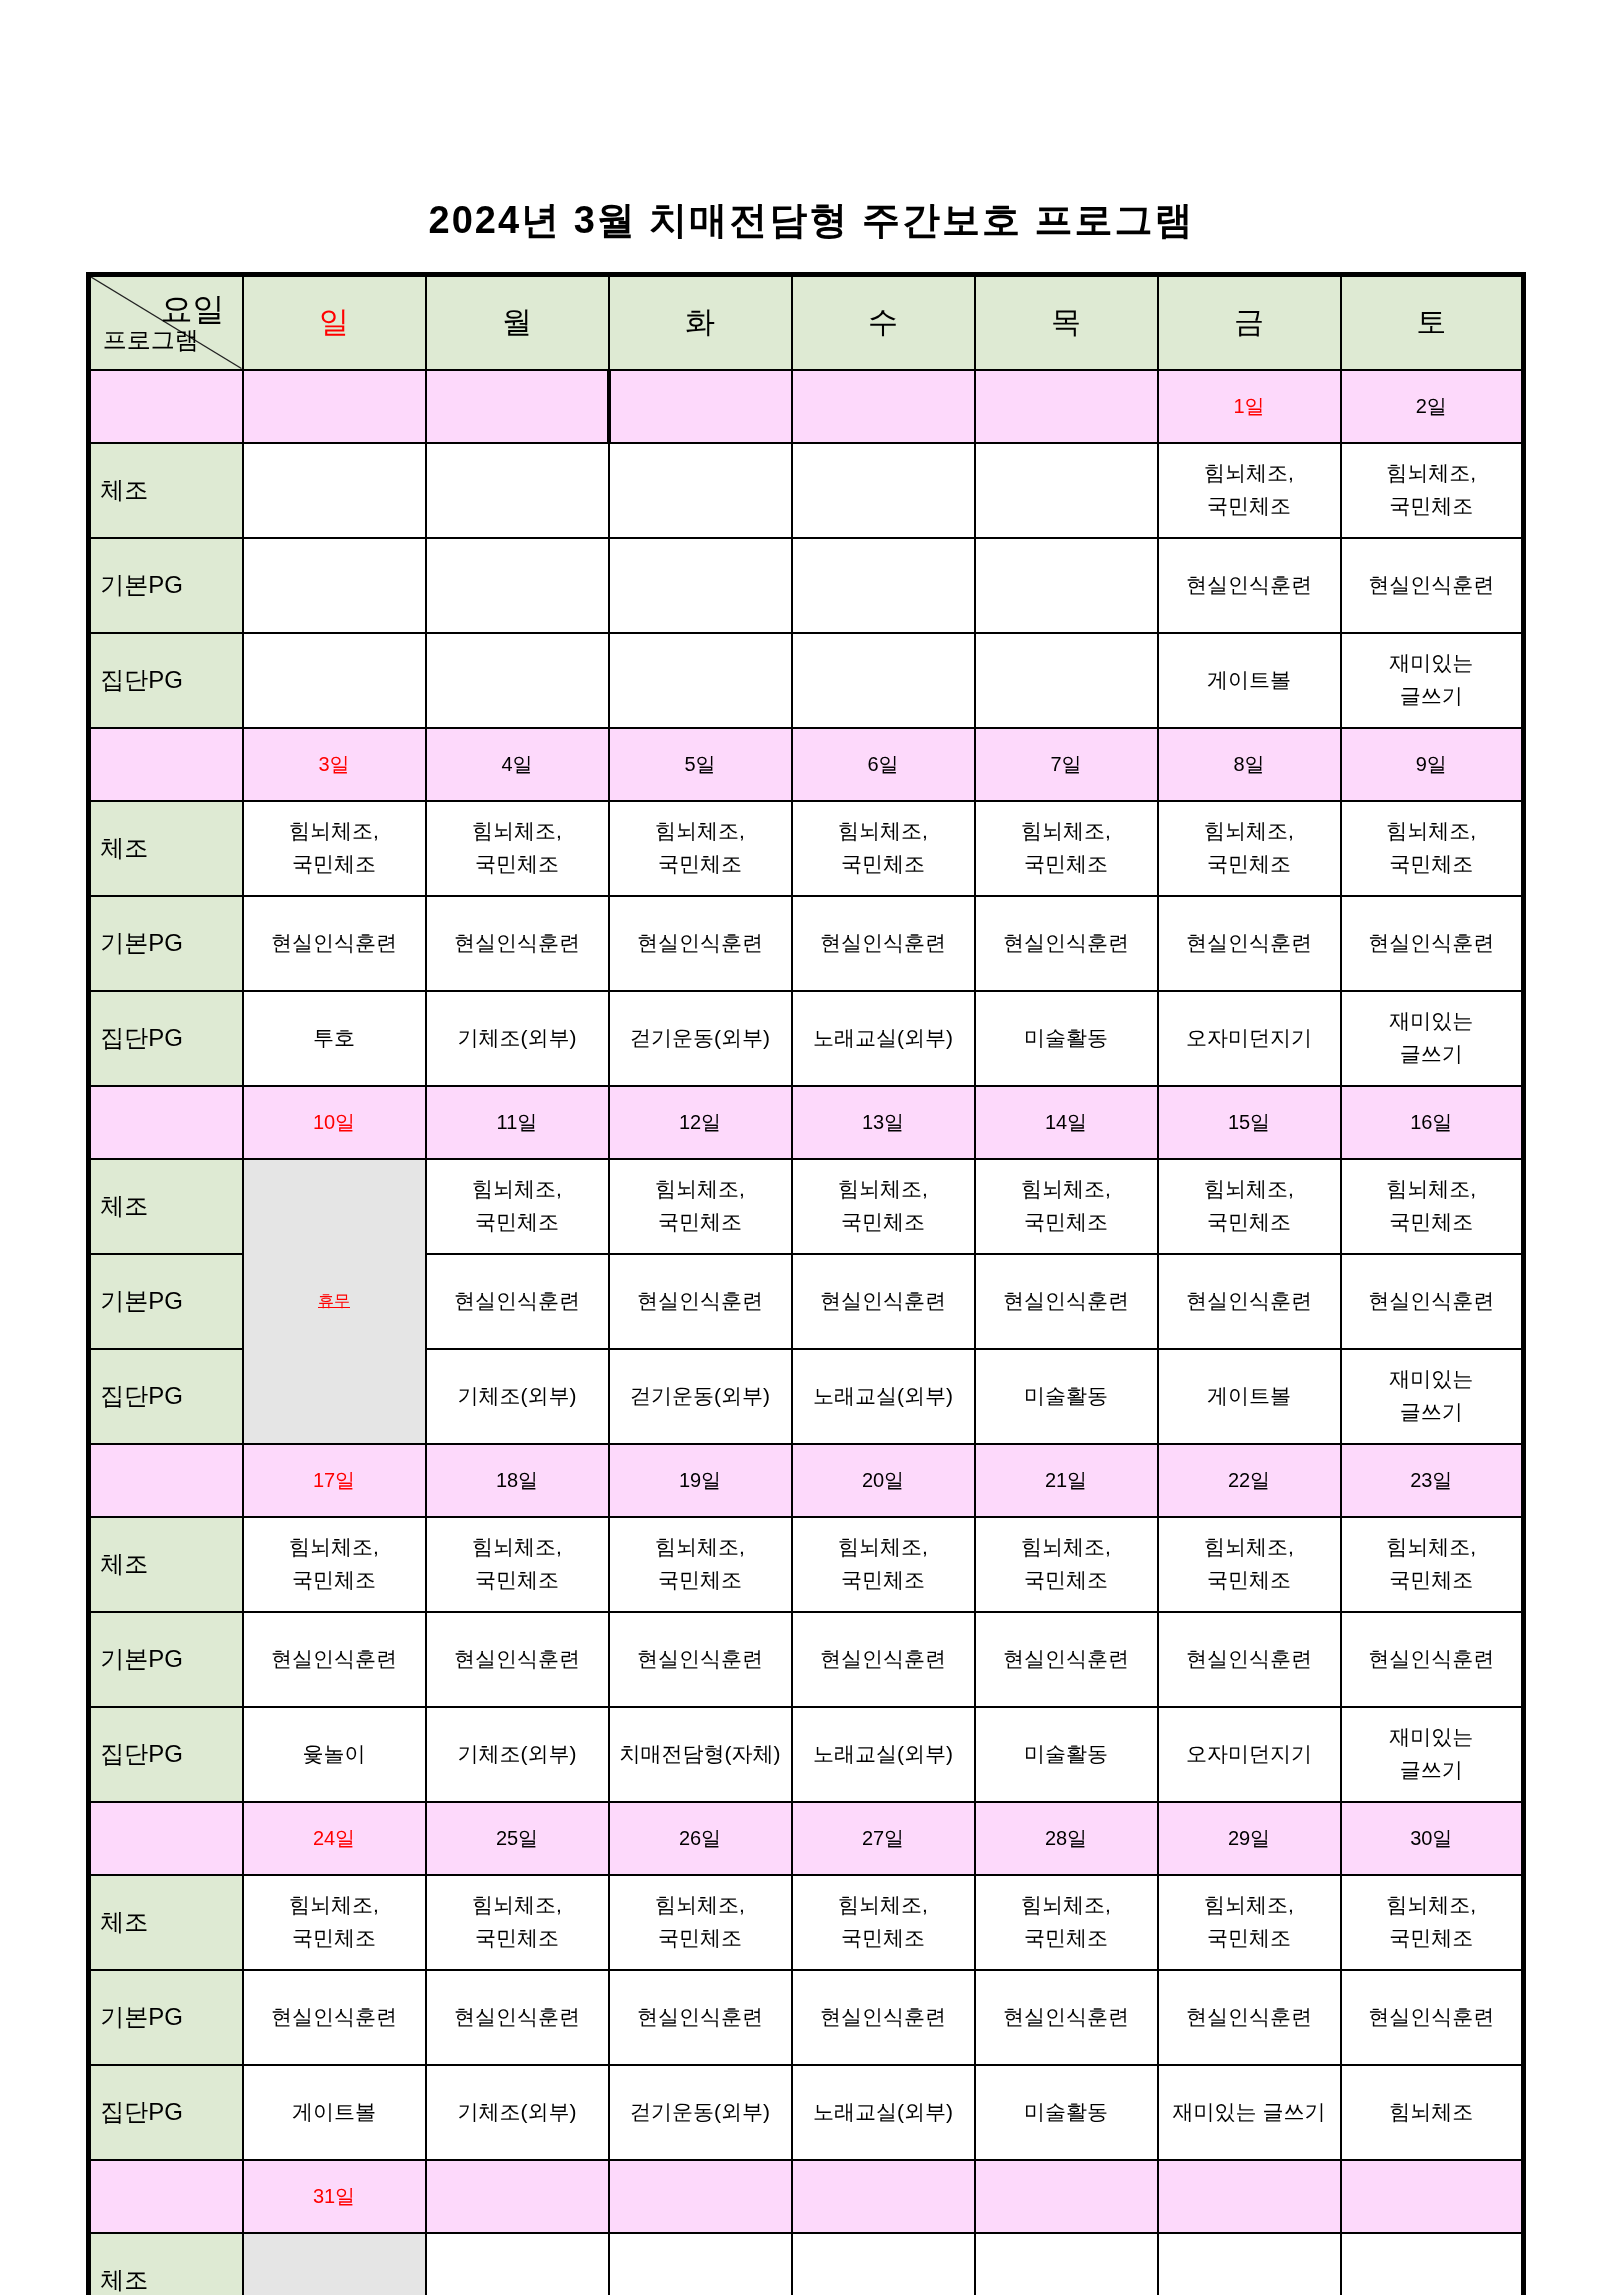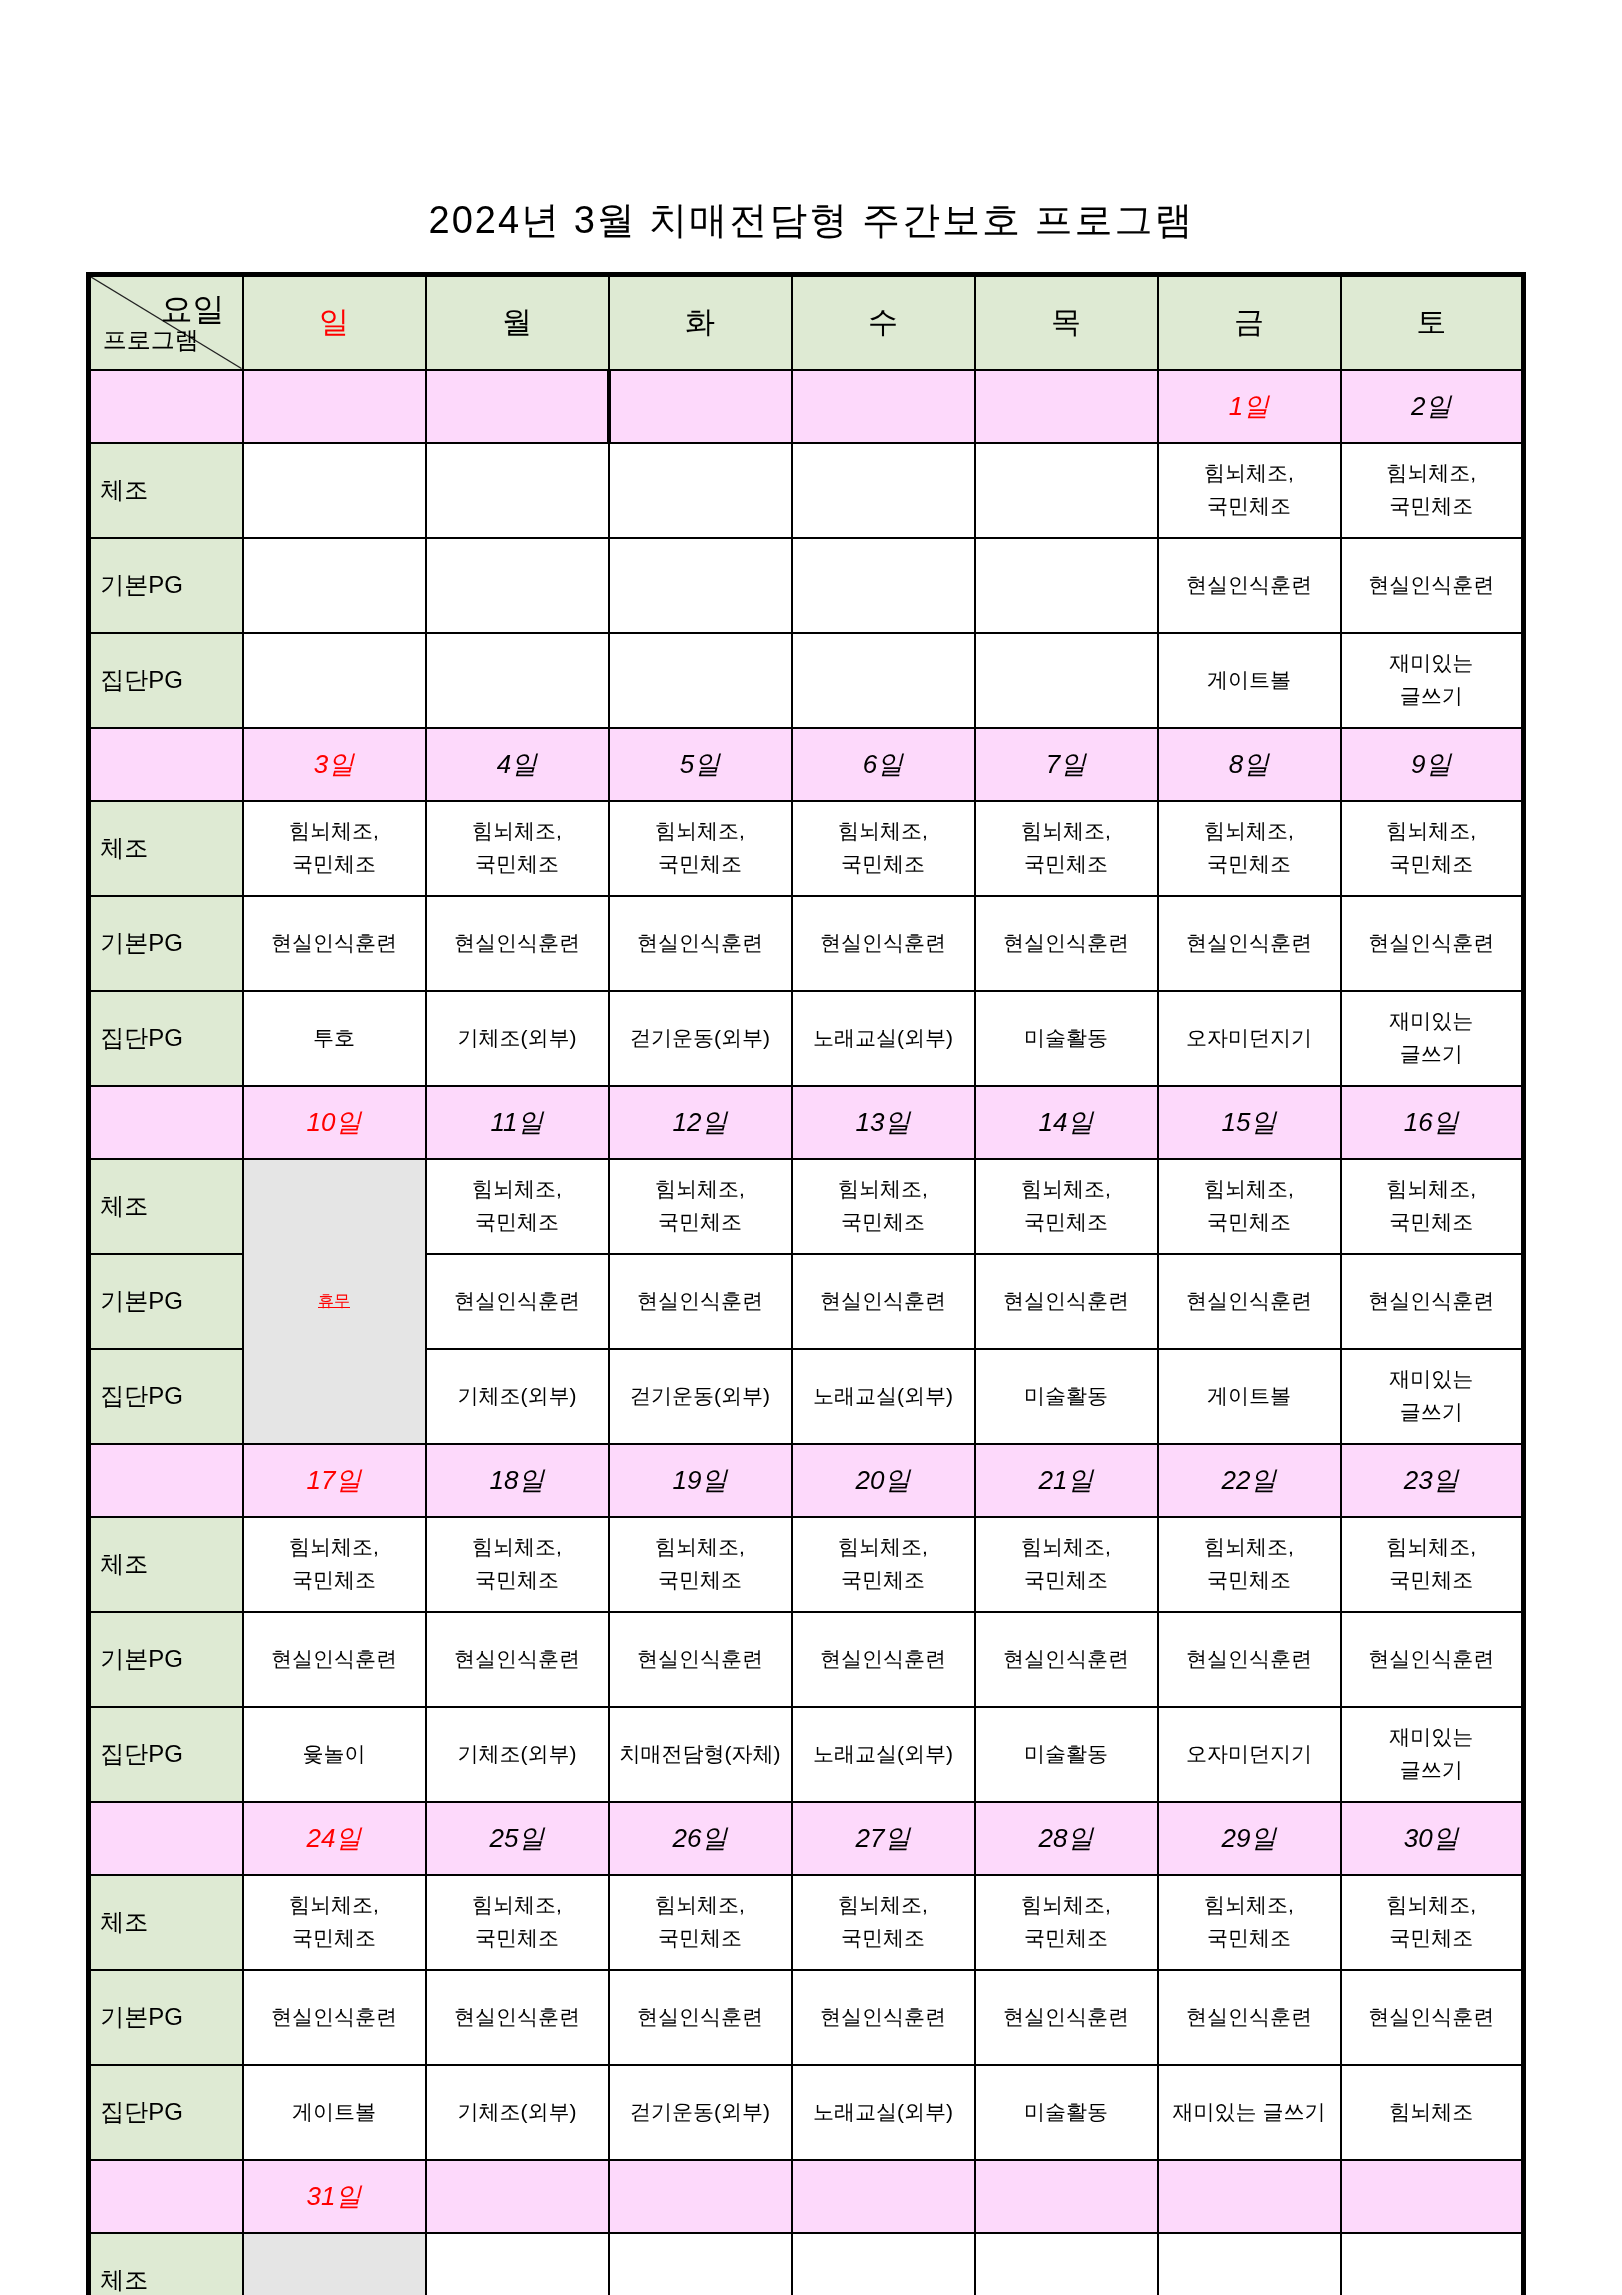--- a/index.html
+++ b/index.html
@@ -1,21 +1,21 @@
 <!DOCTYPE html>
 <html style="--pink: #fdd9fb; --green: #deead3; --red: #ff0000; --grid: #000000;font-size:10.5px"><head>
 <meta charset="utf-8">
 <style>
   html,body{margin:0;padding:0;background:#ffffff;}
   body{width:1623px;height:2295px;font-family:"Liberation Sans","DejaVu Sans",sans-serif;color:#000;}
   .page{position:relative;width:1623px;height:2295px;overflow:hidden;background:#fff;}
 
   .title{
     position:absolute;top:195px;left:0;width:1623px;
-    text-align:center;font-size:38px;font-weight:normal;letter-spacing:2px;
+    text-align:center;font-size:38px;font-weight:bold;letter-spacing:2px;
     color:#000;white-space:nowrap;
   }
 
   table.schedule{
     position:absolute;left:86px;top:272px;
     border-collapse:collapse;table-layout:fixed;
     border:5.9px solid var(--grid,#000);
     background:#fff;
   }
   .schedule th,.schedule td{
@@ -38,22 +38,21 @@
   th.corner{
     background:var(--green,#deead3);
     position:relative;font-weight:normal;
   }
   .corner svg{position:absolute;left:0;top:0;width:100%;height:100%;display:block;}
   .corner-top{position:absolute;top:10.5px;right:17px;font-size:32px;}
   .corner-bottom{position:absolute;bottom:13px;left:11.8px;font-size:24px;}
 
   td.date-cell{
     background:var(--pink,#fdd9fb);
-    font-size:26px;
-    font-style:italic;
+    font-size:20px;
   }
   td.thick-left{border-left:4.6px solid var(--grid,#000);}
 
   th.row-label{
     background:var(--green,#deead3);
     font-size:24px;font-weight:normal;
     text-align:left;padding-left:9.2px;
   }
   td.program-cell{
     background:#ffffff;

